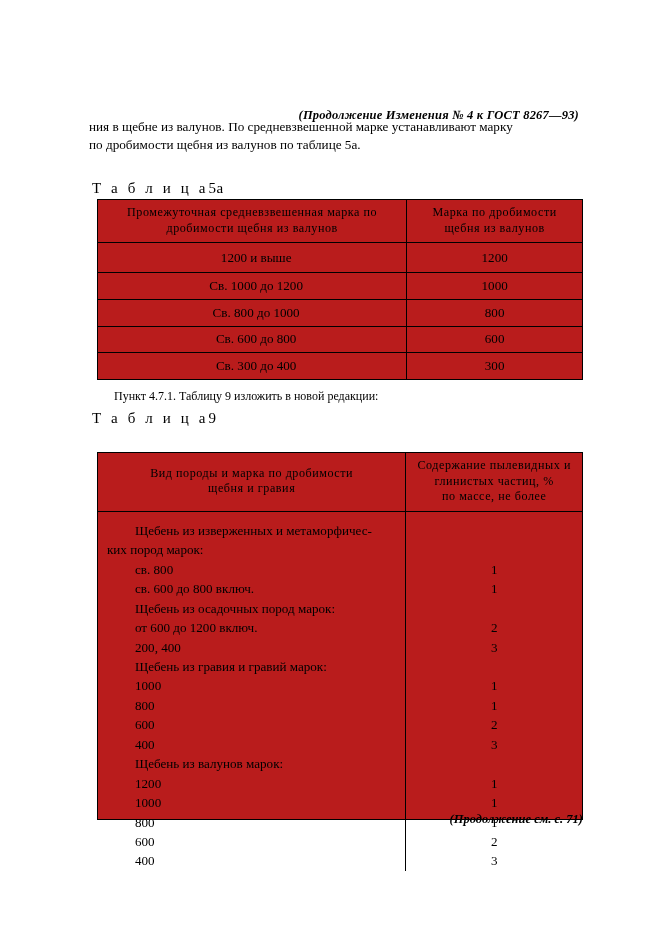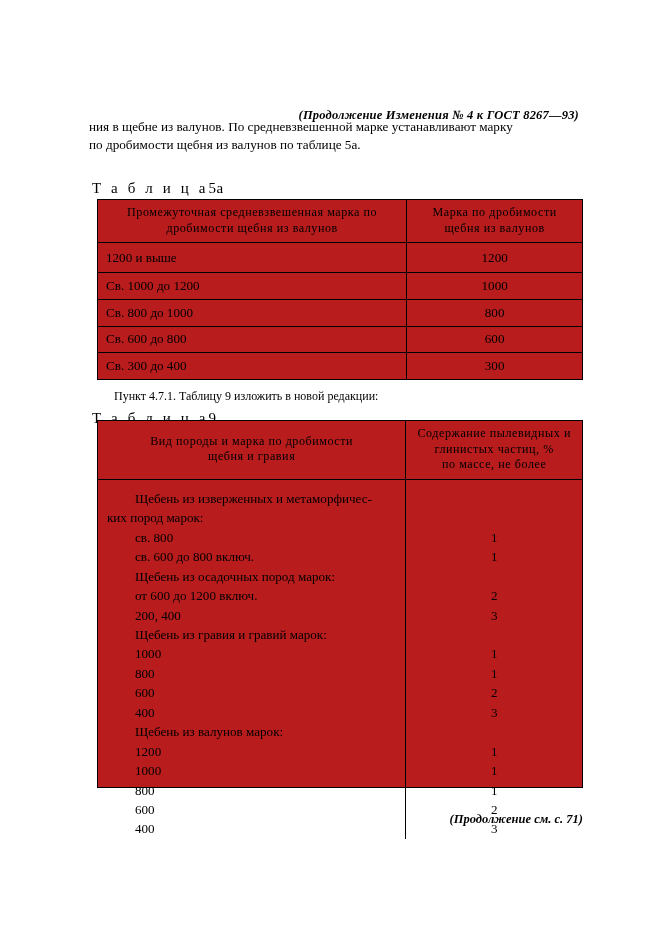--- a/index.html
+++ b/index.html
@@ -73,21 +73,21 @@
   }
 
   
   .tbl {
     position: absolute;
     border: 1.6px solid #000;
     box-sizing: border-box;
     background: #b91c1c;
   }
   #table-5a { left: 97px; top: 199px; width: 486px; height: 181px; }
-  #table-9  { left: 97px; top: 420px; width: 486px; height: 368px; }
+  #table-9  { left: 97px; top: 452px; width: 486px; height: 368px; }
 
   .tbl table {
     border-collapse: collapse;
     width: 100%;
     height: 100%;
     table-layout: fixed;
   }
   .tbl td, .tbl th {
     border: 0;
     padding: 0;
@@ -108,21 +108,21 @@
   }
   .hdr .sp { letter-spacing: 0.55px; }
 
   
   #table-5a tbody tr td {
     border-bottom: 1.1px solid #000;
     height: 23px;
     font-size: 13.1px;
   }
   #table-5a tbody tr:last-child td { border-bottom: 0; }
-  #table-5a td.c-left  { text-align: left; padding-left: 8px; }
+  #table-5a td.c-left  { text-align: center; padding-left: 8px; }
   #table-5a td.c-right { text-align: center; }
   #table-5a tbody tr:first-child td { height: 26px; }
 
   
   #table-9 td.body-left,
   #table-9 td.body-right {
     vertical-align: top;
     padding-top: 9px;
   }
   .linelist { list-style: none; margin: 0; padding: 0; }

